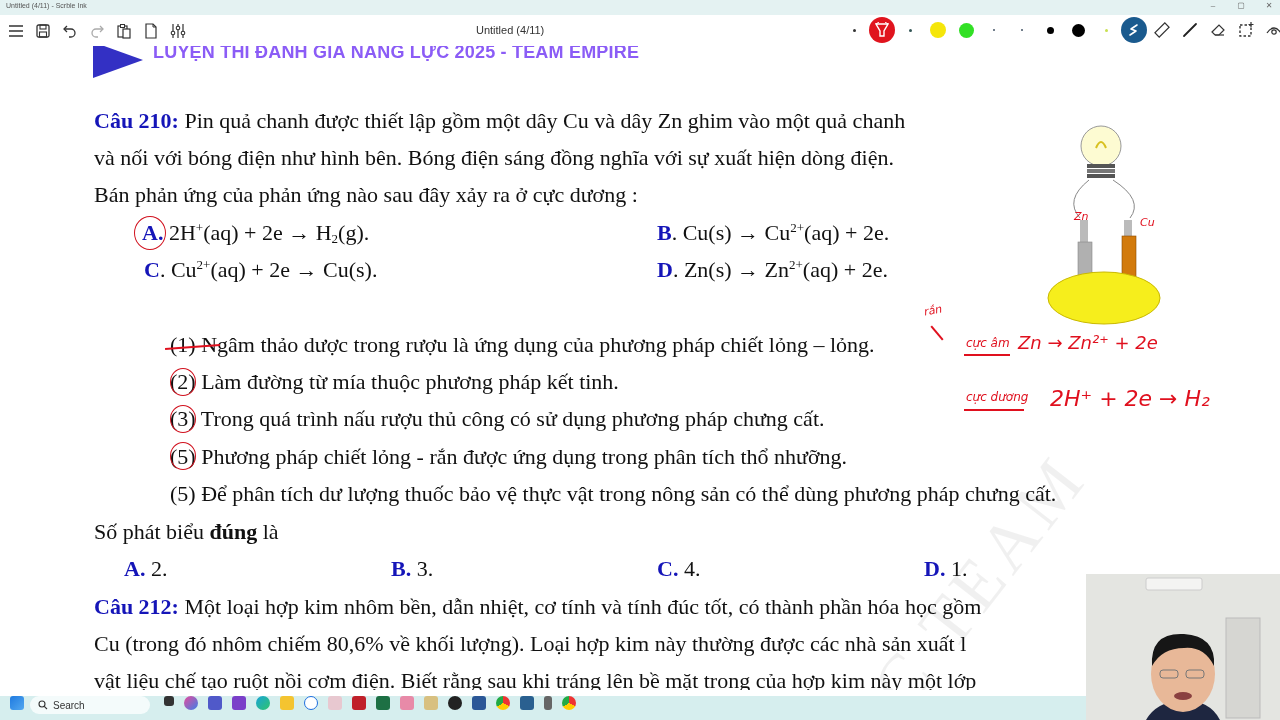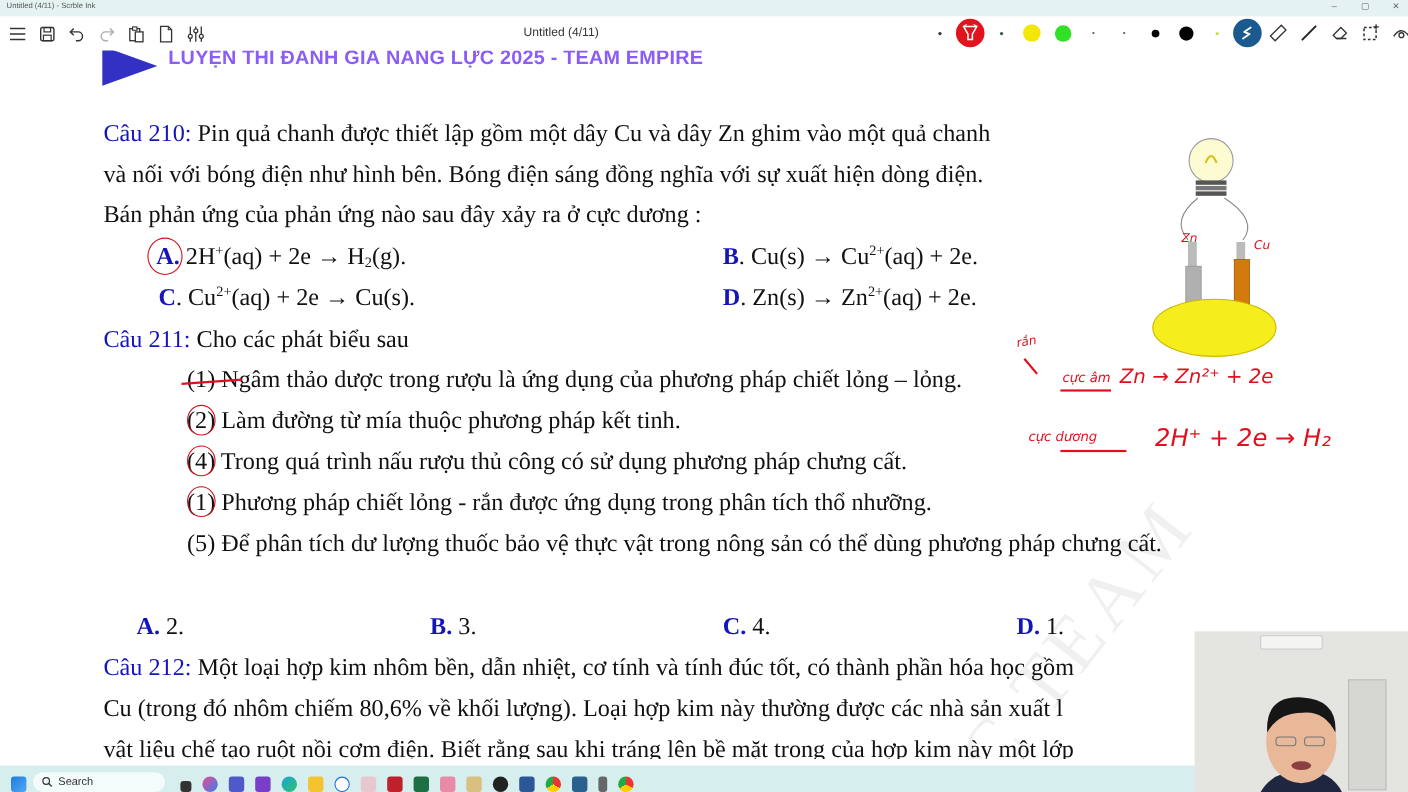--- a/index.html
+++ b/index.html
@@ -21,38 +21,38 @@
   .tb-right { position: absolute; left: 840px; top: 1px; height: 28px; display: flex; align-items: center; }
   .dot { border-radius: 50%; display: inline-block; }
   .pen-slot { width: 28px; height: 28px; display: flex; align-items: center; justify-content: center; }
 
   
   .doc { position: absolute; left: 0; top: 46px; width: 1280px; height: 644px; background: #fff; overflow: hidden; font-family: "Liberation Serif", serif; color: #111; }
   .banner-tri { position: absolute; left: 93px; top: -4px; width: 0; height: 0; border-top: 18px solid transparent; border-bottom: 18px solid transparent; border-left: 50px solid #3330c4; }
   .banner-text { position: absolute; left: 153px; top: -4px; font-family: "Liberation Sans", sans-serif; font-weight: bold; font-size: 18px; color: #8b5cf6; letter-spacing: 0.2px; }
 
   .line { position: absolute; font-size: 22px; white-space: nowrap; line-height: 26px; }
-  .qlabel { color: #1515b8; font-weight: normal; }
+  .qlabel { color: #1515b8; font-weight: bold; }
   .optlabel { color: #1515b8; font-weight: bold; }
   sup { font-size: 13px; vertical-align: 8px; line-height: 0; }
   sub { font-size: 13px; vertical-align: -3px; line-height: 0; }
 
   .circle { position: absolute; border: 1.6px solid #d1111e; border-radius: 50%; }
   .ink { position: absolute; font-family: "DejaVu Sans", sans-serif; font-style: italic; color: #e0101e; white-space: nowrap; }
 
   .watermark { position: absolute; left: 740px; top: 540px; transform: rotate(-52deg); font-family: "Liberation Serif", serif; font-size: 70px; color: rgba(0,0,0,0.06); letter-spacing: 6px; white-space: nowrap; }
 
   
   .illus { position: absolute; left: 1044px; top: 74px; width: 122px; height: 208px; }
 
   
   .webcam { position: absolute; left: 1086px; top: 574px; width: 194px; height: 146px; background: #e6e7e3; overflow: hidden; }
 
   
-  .taskbar { position: absolute; left: 0; top: 696px; width: 1156px; height: 24px; background: #d6eeee; display: flex; align-items: flex-end; }
+  .taskbar { position: absolute; left: 0; top: 696px; width: 1156px; height: 24px; background: #d6eeee; display: flex; align-items: flex-start; }
   .tb-search { margin-left: 8px; width: 120px; height: 18px; border-radius: 9px; background: #f4fbfb; display: flex; align-items: center; padding-left: 8px; font-size: 10px; color: #333; gap: 5px; margin-left: 6px; }
   .tk-icon { width: 14px; height: 14px; border-radius: 3px; margin-left: 10px; }
 </style>
 </head>
 <body>
 
 <div id="root">
 
   <div class="titlebar">
     <span class="app-title">Untitled (4/11) - Scrble Ink</span>
@@ -208,50 +208,50 @@
     <div class="line" style="left:657px;top:174px">
       <span class="optlabel">B</span><span>. Cu(s) → Cu</span><sup>2+</sup><span>(aq) + 2e.</span>
     </div>
     <div class="line" style="left:144px;top:211px">
       <span class="optlabel">C</span><span>. Cu</span><sup>2+</sup><span>(aq) + 2e → Cu(s).</span>
     </div>
     <div class="line" style="left:657px;top:211px">
       <span class="optlabel">D</span><span>. Zn(s) → Zn</span><sup>2+</sup><span>(aq) + 2e.</span>
     </div>
 
-    <div class="line" style="left:94px;top:249px">
-      <span class="qlabel">Câu 211:</span><span> Cho các phát biểu sau</span>
-    </div>
     <div class="line" style="left:170px;top:286px">(1) Ngâm thảo dược trong rượu là ứng dụng của phương pháp chiết lỏng – lỏng.</div>
     <div style="position:absolute;left:165px;top:300px;width:55px;height:2px;background:#e0101e;transform:rotate(-4deg)"></div>
     <div class="line" style="left:170px;top:323px">(2) Làm đường từ mía thuộc phương pháp kết tinh.</div>
     <div class="circle" style="left:170px;top:322px;width:26px;height:28px"></div>
-    <div class="line" style="left:170px;top:360px">(4) Trong quá trình nấu rượu thủ công có sử dụng phương pháp chưng cất.</div>
+    <div class="line" style="left:170px;top:360px">(3) Trong quá trình nấu rượu thủ công có sử dụng phương pháp chưng cất.</div>
     <div class="circle" style="left:170px;top:359px;width:26px;height:28px"></div>
-    <div class="line" style="left:170px;top:398px">(1) Phương pháp chiết lỏng - rắn được ứng dụng trong phân tích thổ nhưỡng.</div>
+    <div class="line" style="left:170px;top:398px">(5) Phương pháp chiết lỏng - rắn được ứng dụng trong phân tích thổ nhưỡng.</div>
     <div class="circle" style="left:170px;top:396px;width:26px;height:28px"></div>
     <div class="line" style="left:170px;top:435px">(5) Để phân tích dư lượng thuốc bảo vệ thực vật trong nông sản có thể dùng phương pháp chưng cất.</div>
 
+    <div class="line" style="left:94px;top:473px">
+      <span>Số phát biểu </span><b>đúng</b><span> là</span>
+    </div>
     <div class="line" style="left:124px;top:510px"><span class="optlabel">A.</span><span> 2.</span></div>
     <div class="line" style="left:391px;top:510px"><span class="optlabel">B.</span><span> 3.</span></div>
     <div class="line" style="left:657px;top:510px"><span class="optlabel">C.</span><span> 4.</span></div>
     <div class="line" style="left:924px;top:510px"><span class="optlabel">D.</span><span> 1.</span></div>
 
     <div class="line" style="left:94px;top:548px">
       <span class="qlabel">Câu 212:</span><span> Một loại hợp kim nhôm bền, dẫn nhiệt, cơ tính và tính đúc tốt, có thành phần hóa học gồm</span>
     </div>
     <div class="line" style="left:94px;top:585px">Cu (trong đó nhôm chiếm 80,6% về khối lượng). Loại hợp kim này thường được các nhà sản xuất l</div>
     <div class="line" style="left:94px;top:622px">vật liệu chế tạo ruột nồi cơm điện. Biết rằng sau khi tráng lên bề mặt trong của hợp kim này một lớp</div>
 
     <div class="ink" style="left:924px;top:258px;font-size:11px;transform:rotate(-10deg)">rắn</div>
     <div style="position:absolute;left:928px;top:286px;width:18px;height:2px;background:#e0101e;transform:rotate(50deg)"></div>
     <div class="ink" style="left:966px;top:290px;font-size:12px">cực âm</div>
     <div style="position:absolute;left:964px;top:308px;width:46px;height:1.5px;background:#e0101e"></div>
     <div class="ink" style="left:1018px;top:286px;font-size:18px">Zn → Zn²⁺ + 2e</div>
-    <div class="ink" style="left:935px;top:344px;font-size:12px">cực dương</div>
+    <div class="ink" style="left:966px;top:344px;font-size:12px">cực dương</div>
     <div style="position:absolute;left:964px;top:363px;width:60px;height:1.5px;background:#e0101e"></div>
     <div class="ink" style="left:1050px;top:340px;font-size:22px">2H⁺ + 2e → H₂</div>
 
     <div class="illus">
       <svg width="122" height="208" viewBox="0 0 122 208">
         <circle cx="57" cy="26" r="20" fill="#fdfbd2" stroke="#999" stroke-width="1"></circle>
         <path d="M52 28 q5 -12 10 0" fill="none" stroke="#d8c020" stroke-width="2"></path>
         <rect x="43" y="44" width="28" height="4" fill="#555"></rect>
         <rect x="43" y="49" width="28" height="4" fill="#777"></rect>
         <rect x="43" y="54" width="28" height="4" fill="#555"></rect>

